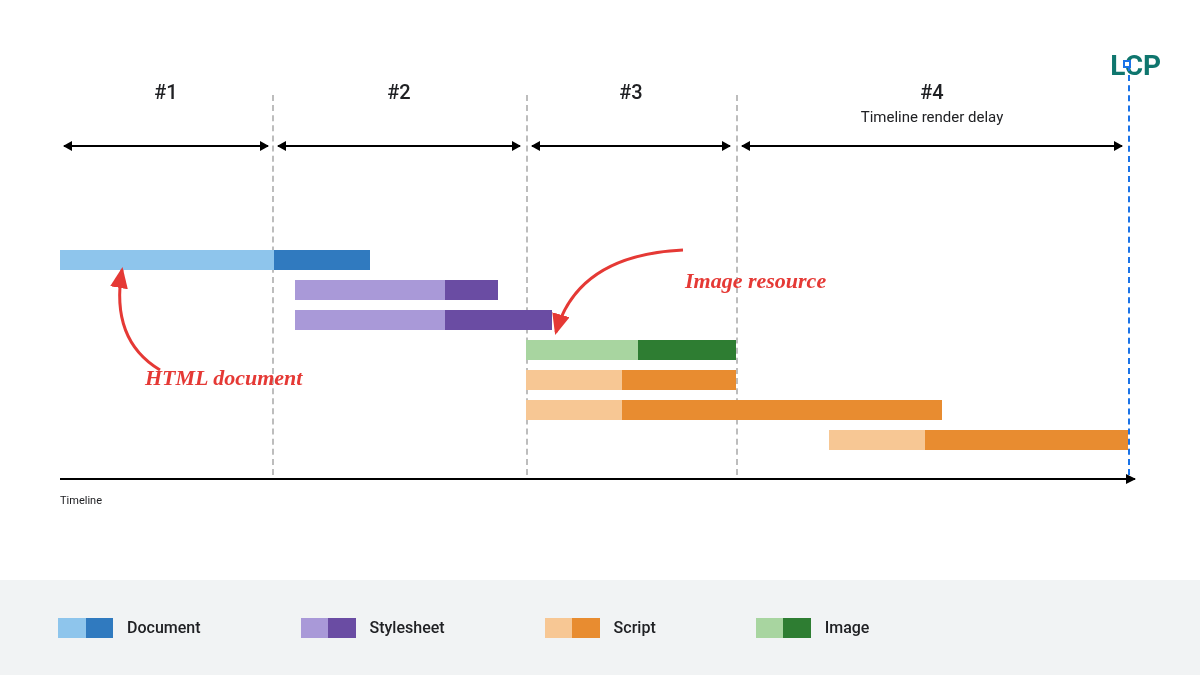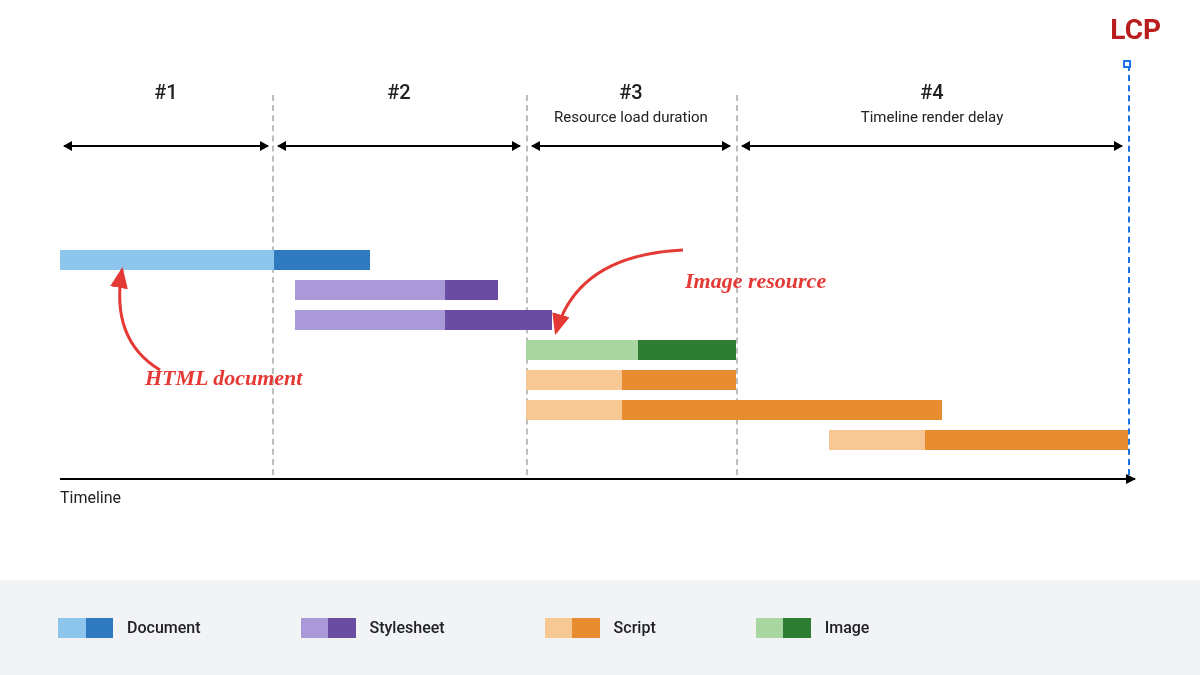--- a/index.html
+++ b/index.html
@@ -56,21 +56,22 @@
   }
   .lcp-line {
     border-left: 2px dashed #1a73e8;
     top: 10px;
     height: 410px;
   }
   .lcp-label {
     position: absolute;
     font-size: 28px;
     font-weight: 700;
-    color: #b91c1c;
+    color: #0f766e;
+    margin-top: 36px;
   }
   .lcp-marker {
     position: absolute;
     width: 8px; height: 8px;
     border: 2px solid #1a73e8;
     background: #fff;
   }
   .bar {
     position: absolute;
     height: 20px;
@@ -101,21 +102,21 @@
     top: -4px;
     width: 0; height: 0;
     border-top: 5px solid transparent;
     border-bottom: 5px solid transparent;
     border-left: 10px solid #000;
   }
   .axis-label {
     position: absolute;
     bottom: 18px;
     left: 0;
-    font-size: 16px;
+    font-size: 11px;
     color: #202124;
   }
   .annotation {
     position: absolute;
     color: #e53935;
     font-size: 22px;
     font-style: italic;
     font-weight: 600;
     font-family: 'Comic Sans MS', 'Brush Script MT', cursive;
   }
@@ -164,21 +165,20 @@
   </div>
   <div class="phase-arrow" style="left:4px; width:204px;"></div>
 
   <div class="phase-header" style="left:212px; width:254px; top:25px;">
     <div class="phase-num">#2</div>
   </div>
   <div class="phase-arrow" style="left:218px; width:242px;"></div>
 
   <div class="phase-header" style="left:466px; width:210px; top:25px;">
     <div class="phase-num">#3</div>
-    <div class="phase-name">Resource load duration</div>
   </div>
   <div class="phase-arrow" style="left:472px; width:198px;"></div>
 
   <div class="phase-header" style="left:676px; width:392px; top:25px;">
     <div class="phase-num">#4</div>
     <div class="phase-name">Timeline render delay</div>
   </div>
   <div class="phase-arrow" style="left:682px; width:380px;"></div>
 
   <div class="bar" style="left:0px; top:195px;">

